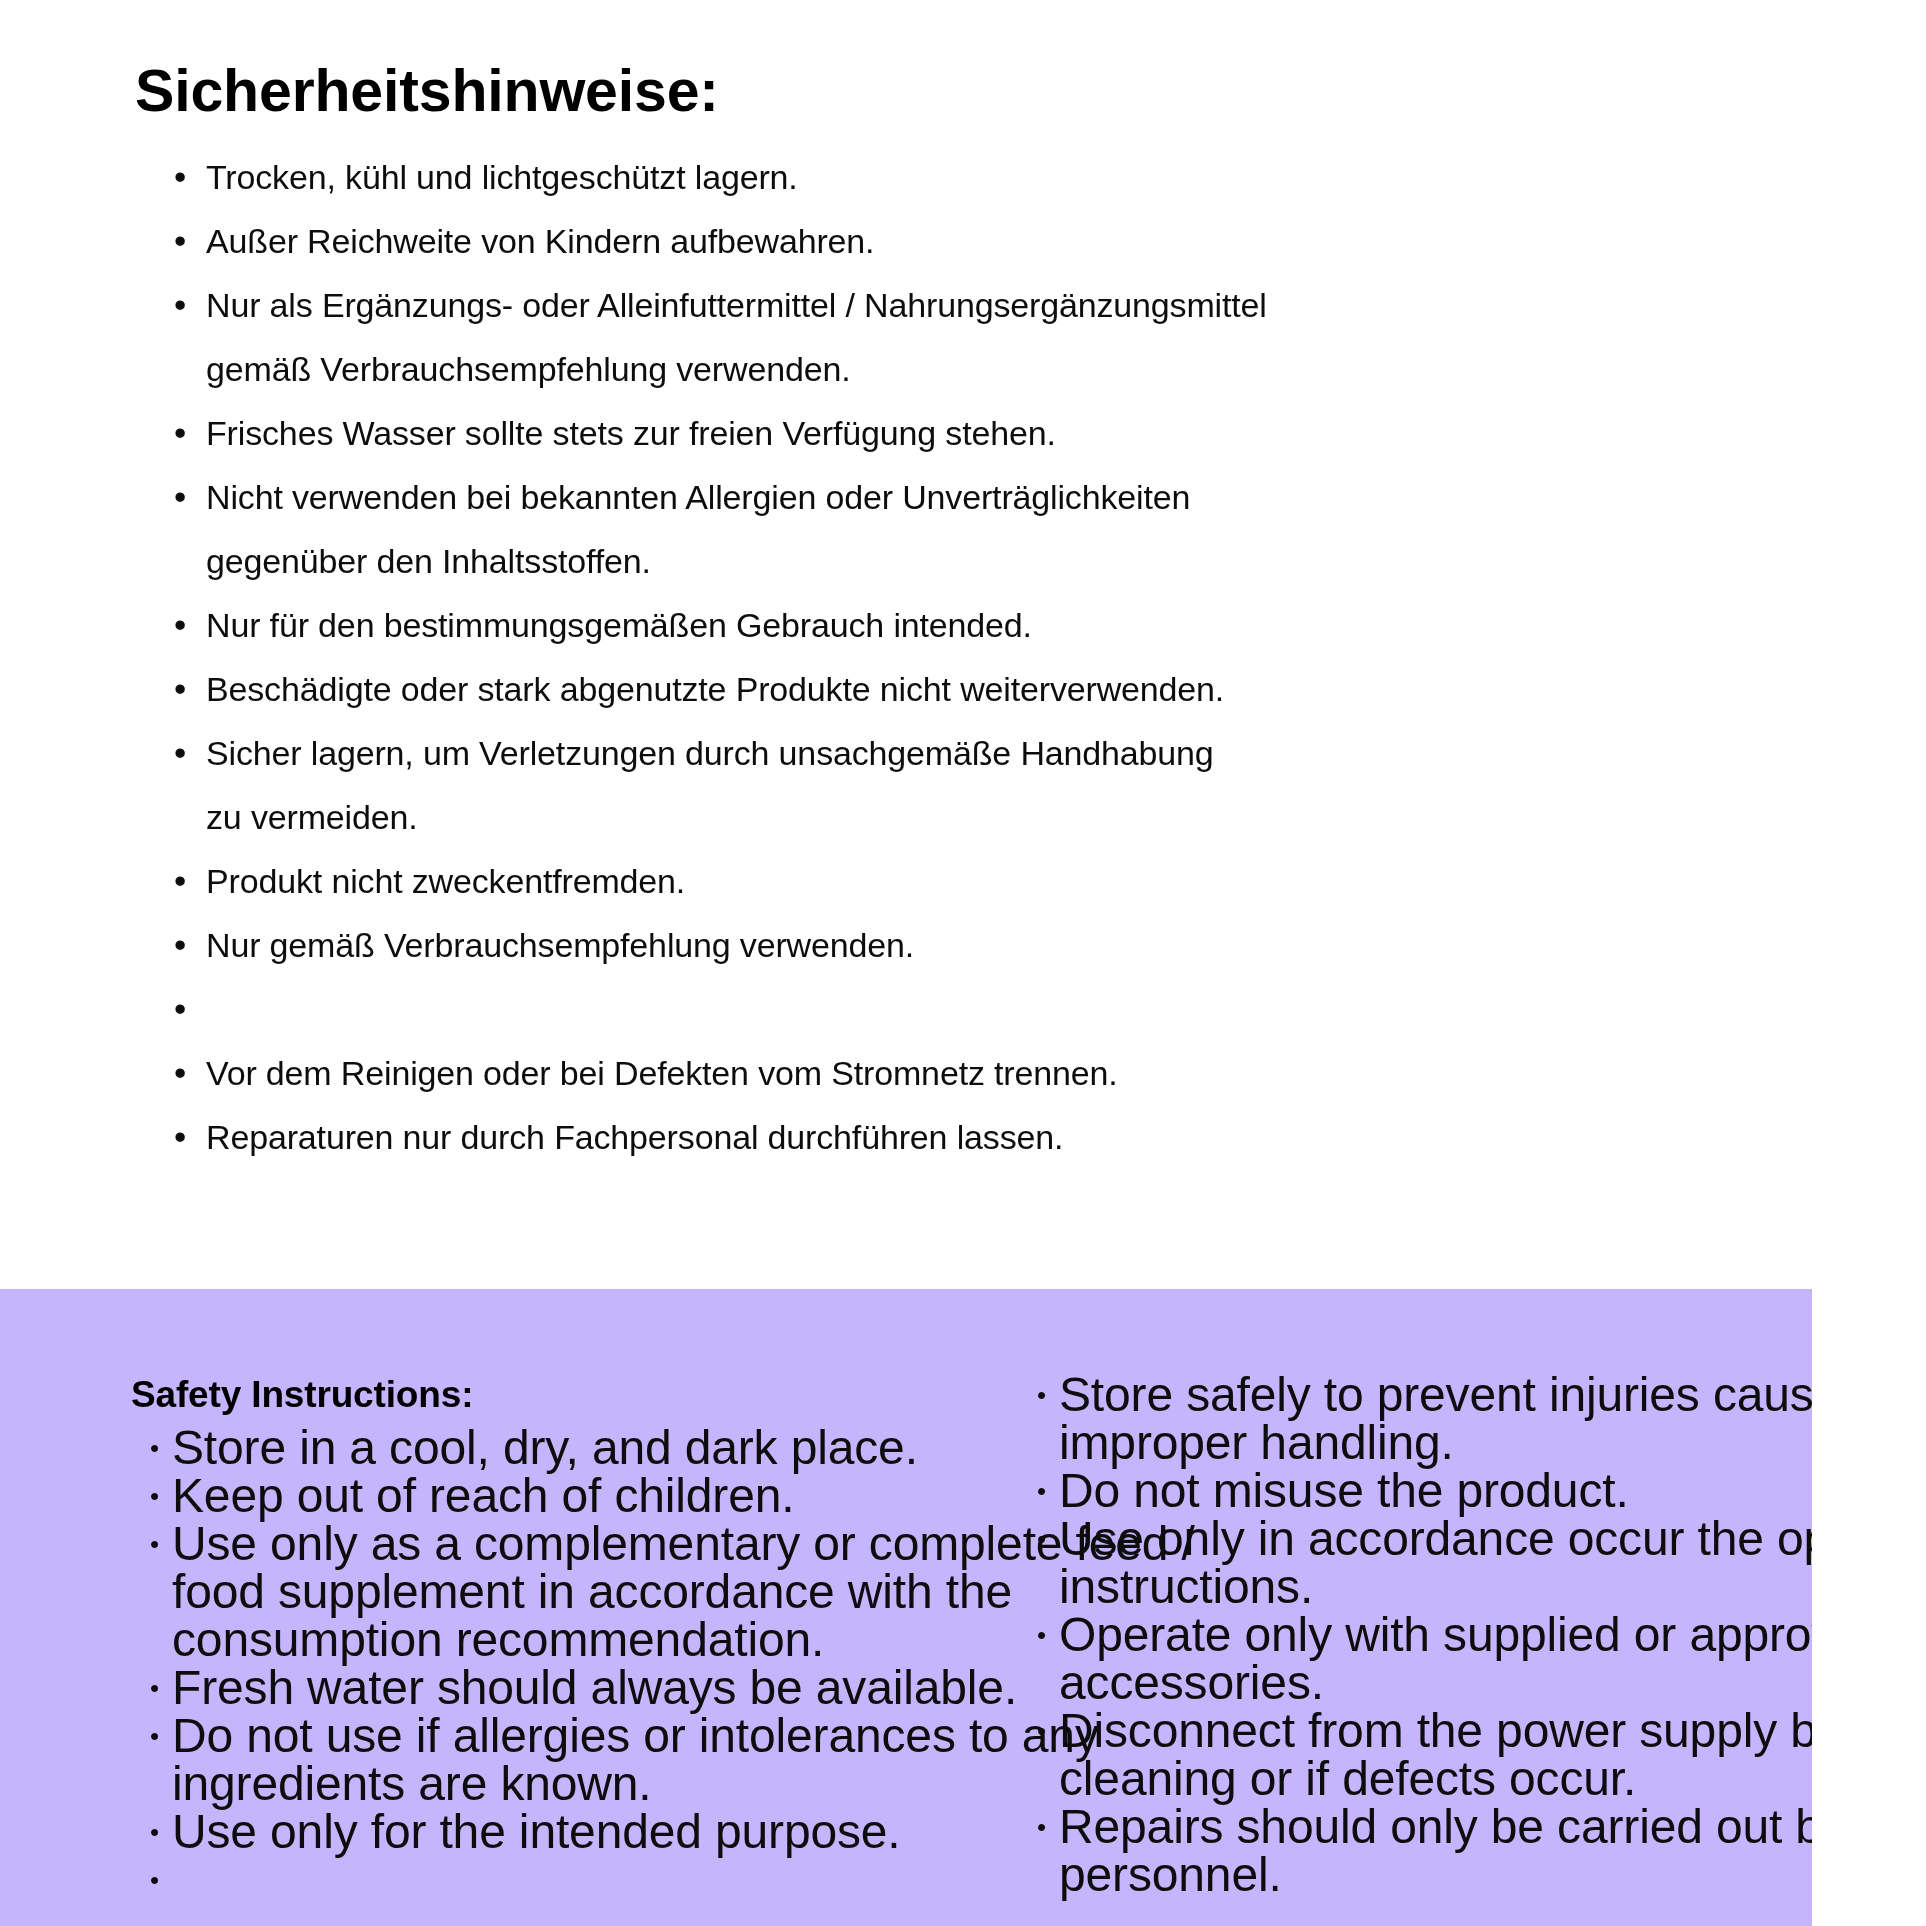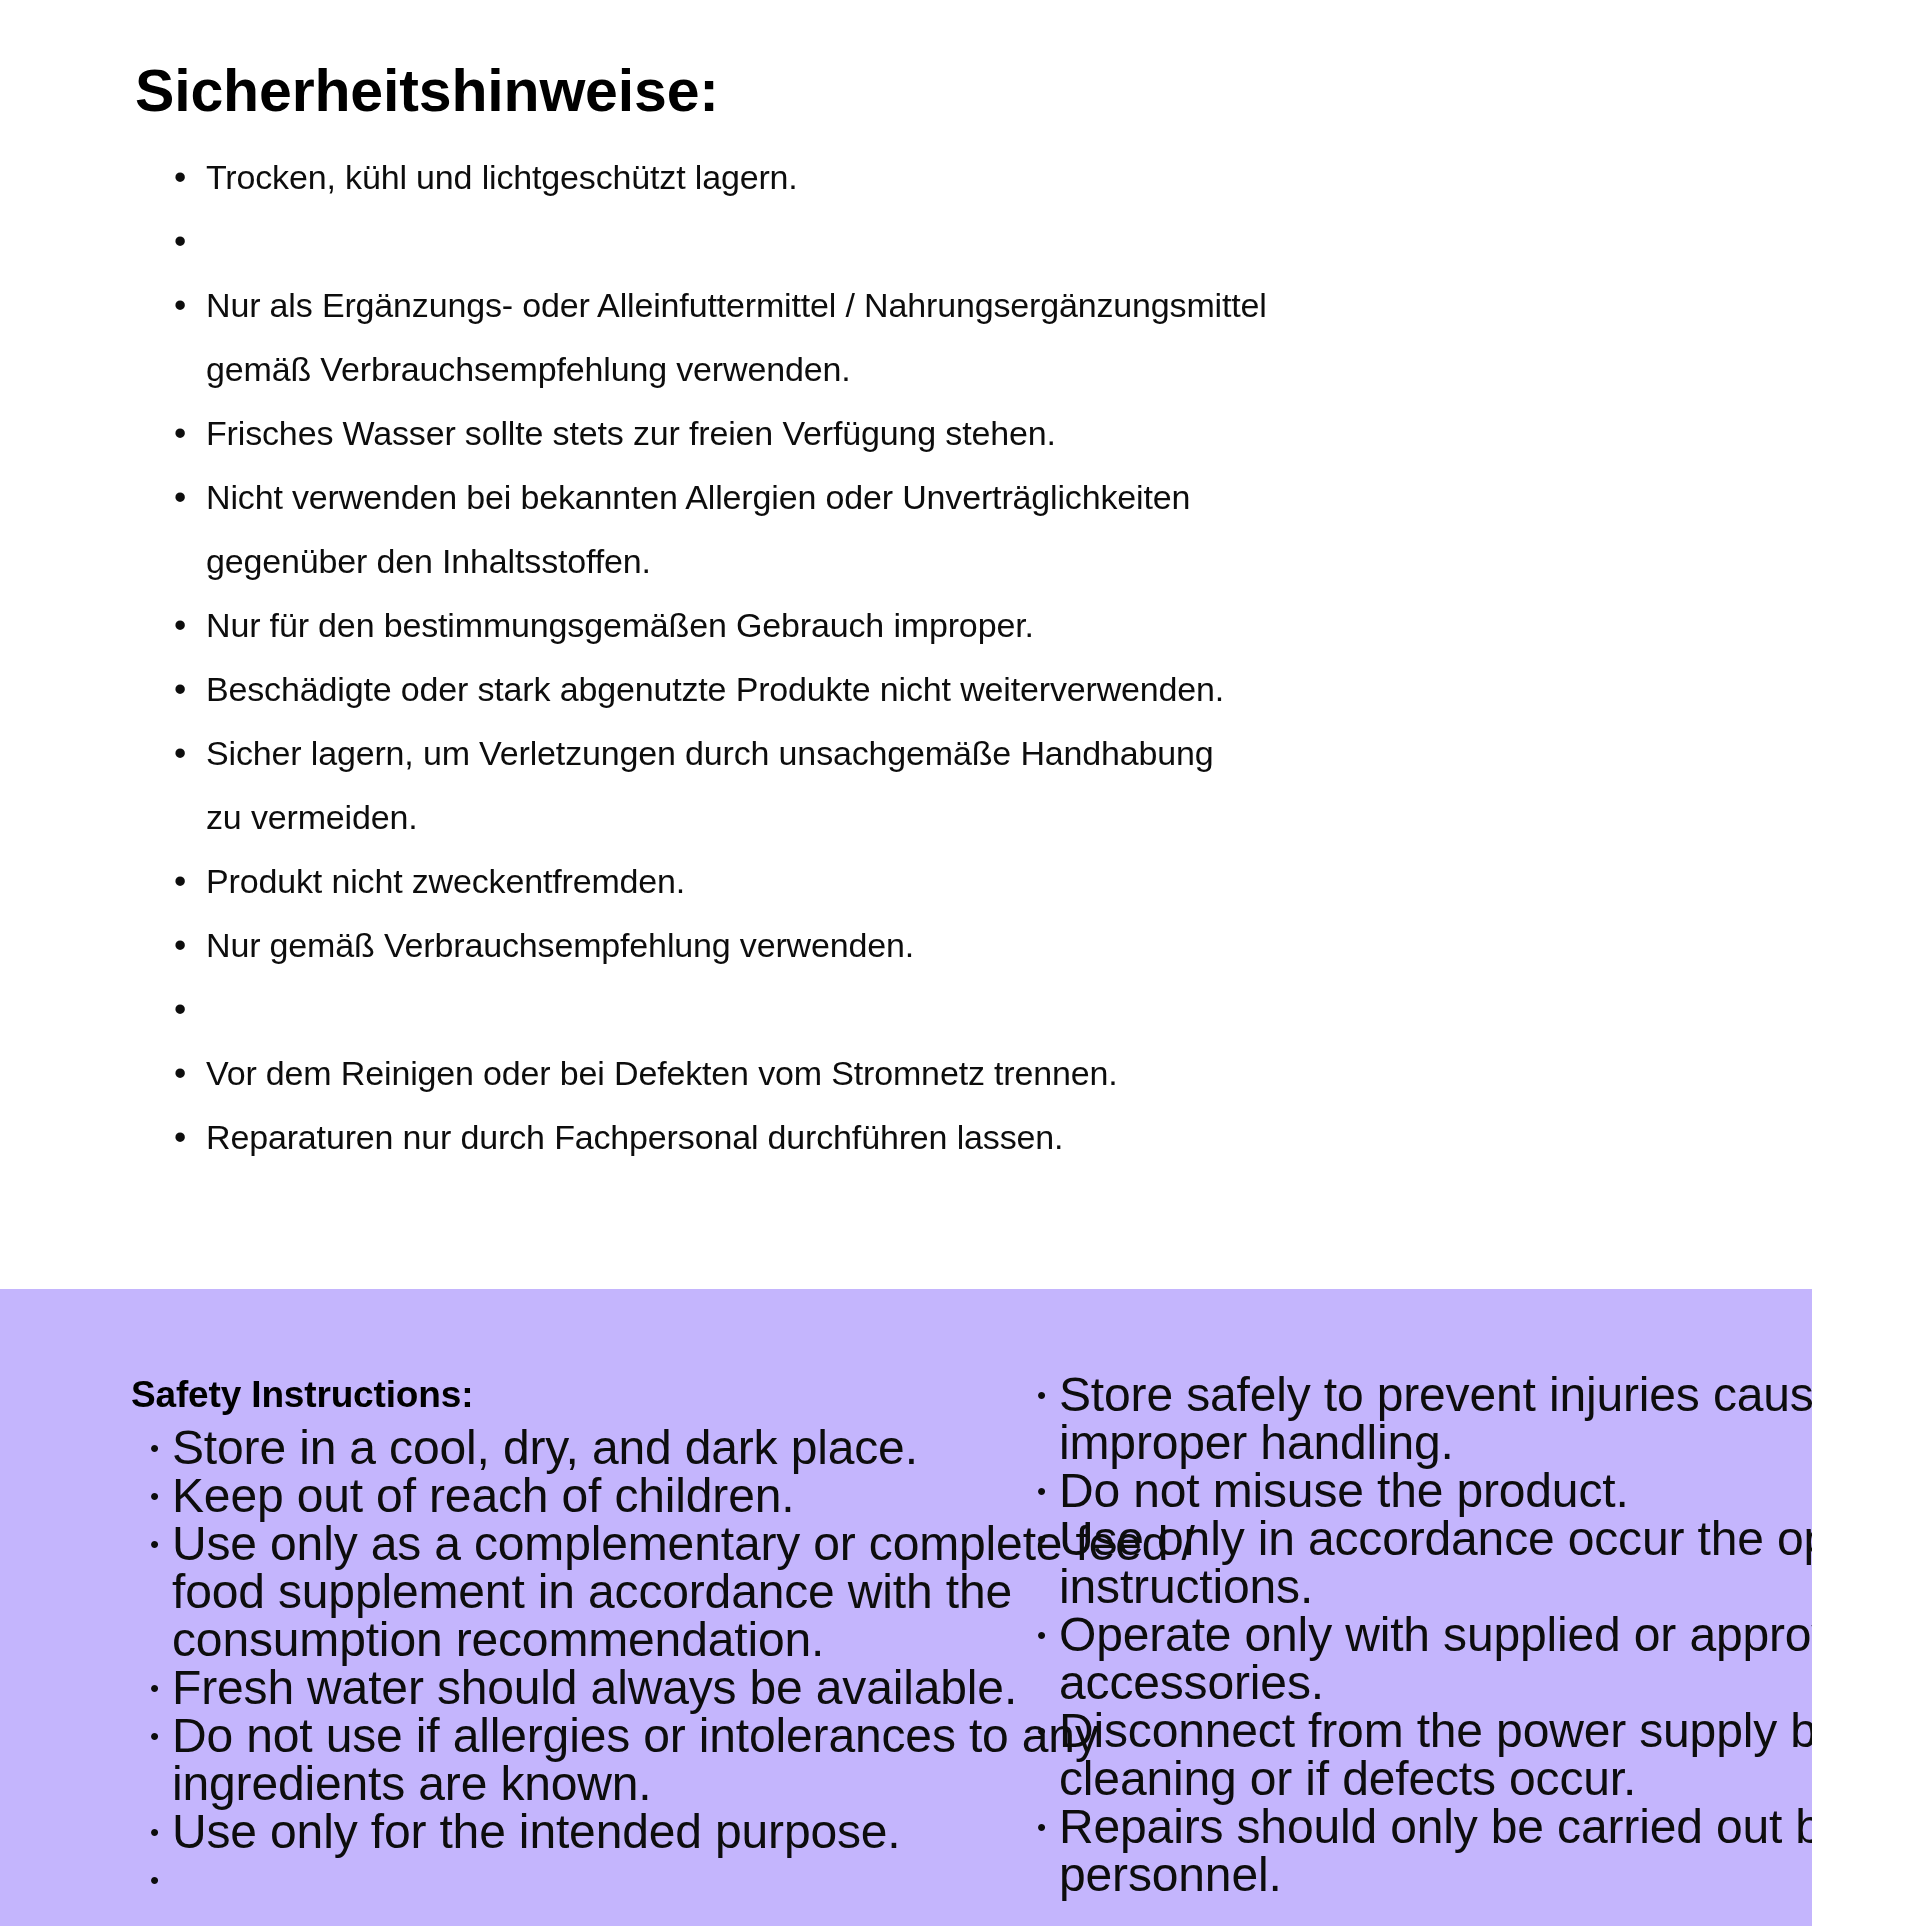--- a/index.html
+++ b/index.html
@@ -84,38 +84,39 @@
 
   <section class="german">
     <h1>Sicherheitshinweise:</h1>
     <ul class="blist">
       <li>
           <span class="marker">•</span>
           <span class="txt">Trocken, kühl und lichtgeschützt lagern.</span>
         </li>
       <li>
           <span class="marker">•</span>
+          <span class="txt">Außer Reichweite von Kindern aufbewahren.</span>
         </li>
       <li>
           <span class="marker">•</span>
           <span class="txt">Nur als Ergänzungs- oder Alleinfuttermittel / Nahrungsergänzungsmittel
 gemäß Verbrauchsempfehlung verwenden.</span>
         </li>
       <li>
           <span class="marker">•</span>
           <span class="txt">Frisches Wasser sollte stets zur freien Verfügung stehen.</span>
         </li>
       <li>
           <span class="marker">•</span>
           <span class="txt">Nicht verwenden bei bekannten Allergien oder Unverträglichkeiten
 gegenüber den Inhaltsstoffen.</span>
         </li>
       <li>
           <span class="marker">•</span>
-          <span class="txt">Nur für den bestimmungsgemäßen Gebrauch improper.</span>
+          <span class="txt">Nur für den bestimmungsgemäßen Gebrauch intended.</span>
         </li>
       <li>
           <span class="marker">•</span>
           <span class="txt">Beschädigte oder stark abgenutzte Produkte nicht weiterverwenden.</span>
         </li>
       <li>
           <span class="marker">•</span>
           <span class="txt">Sicher lagern, um Verletzungen durch unsachgemäße Handhabung
 zu vermeiden.</span>
         </li>

